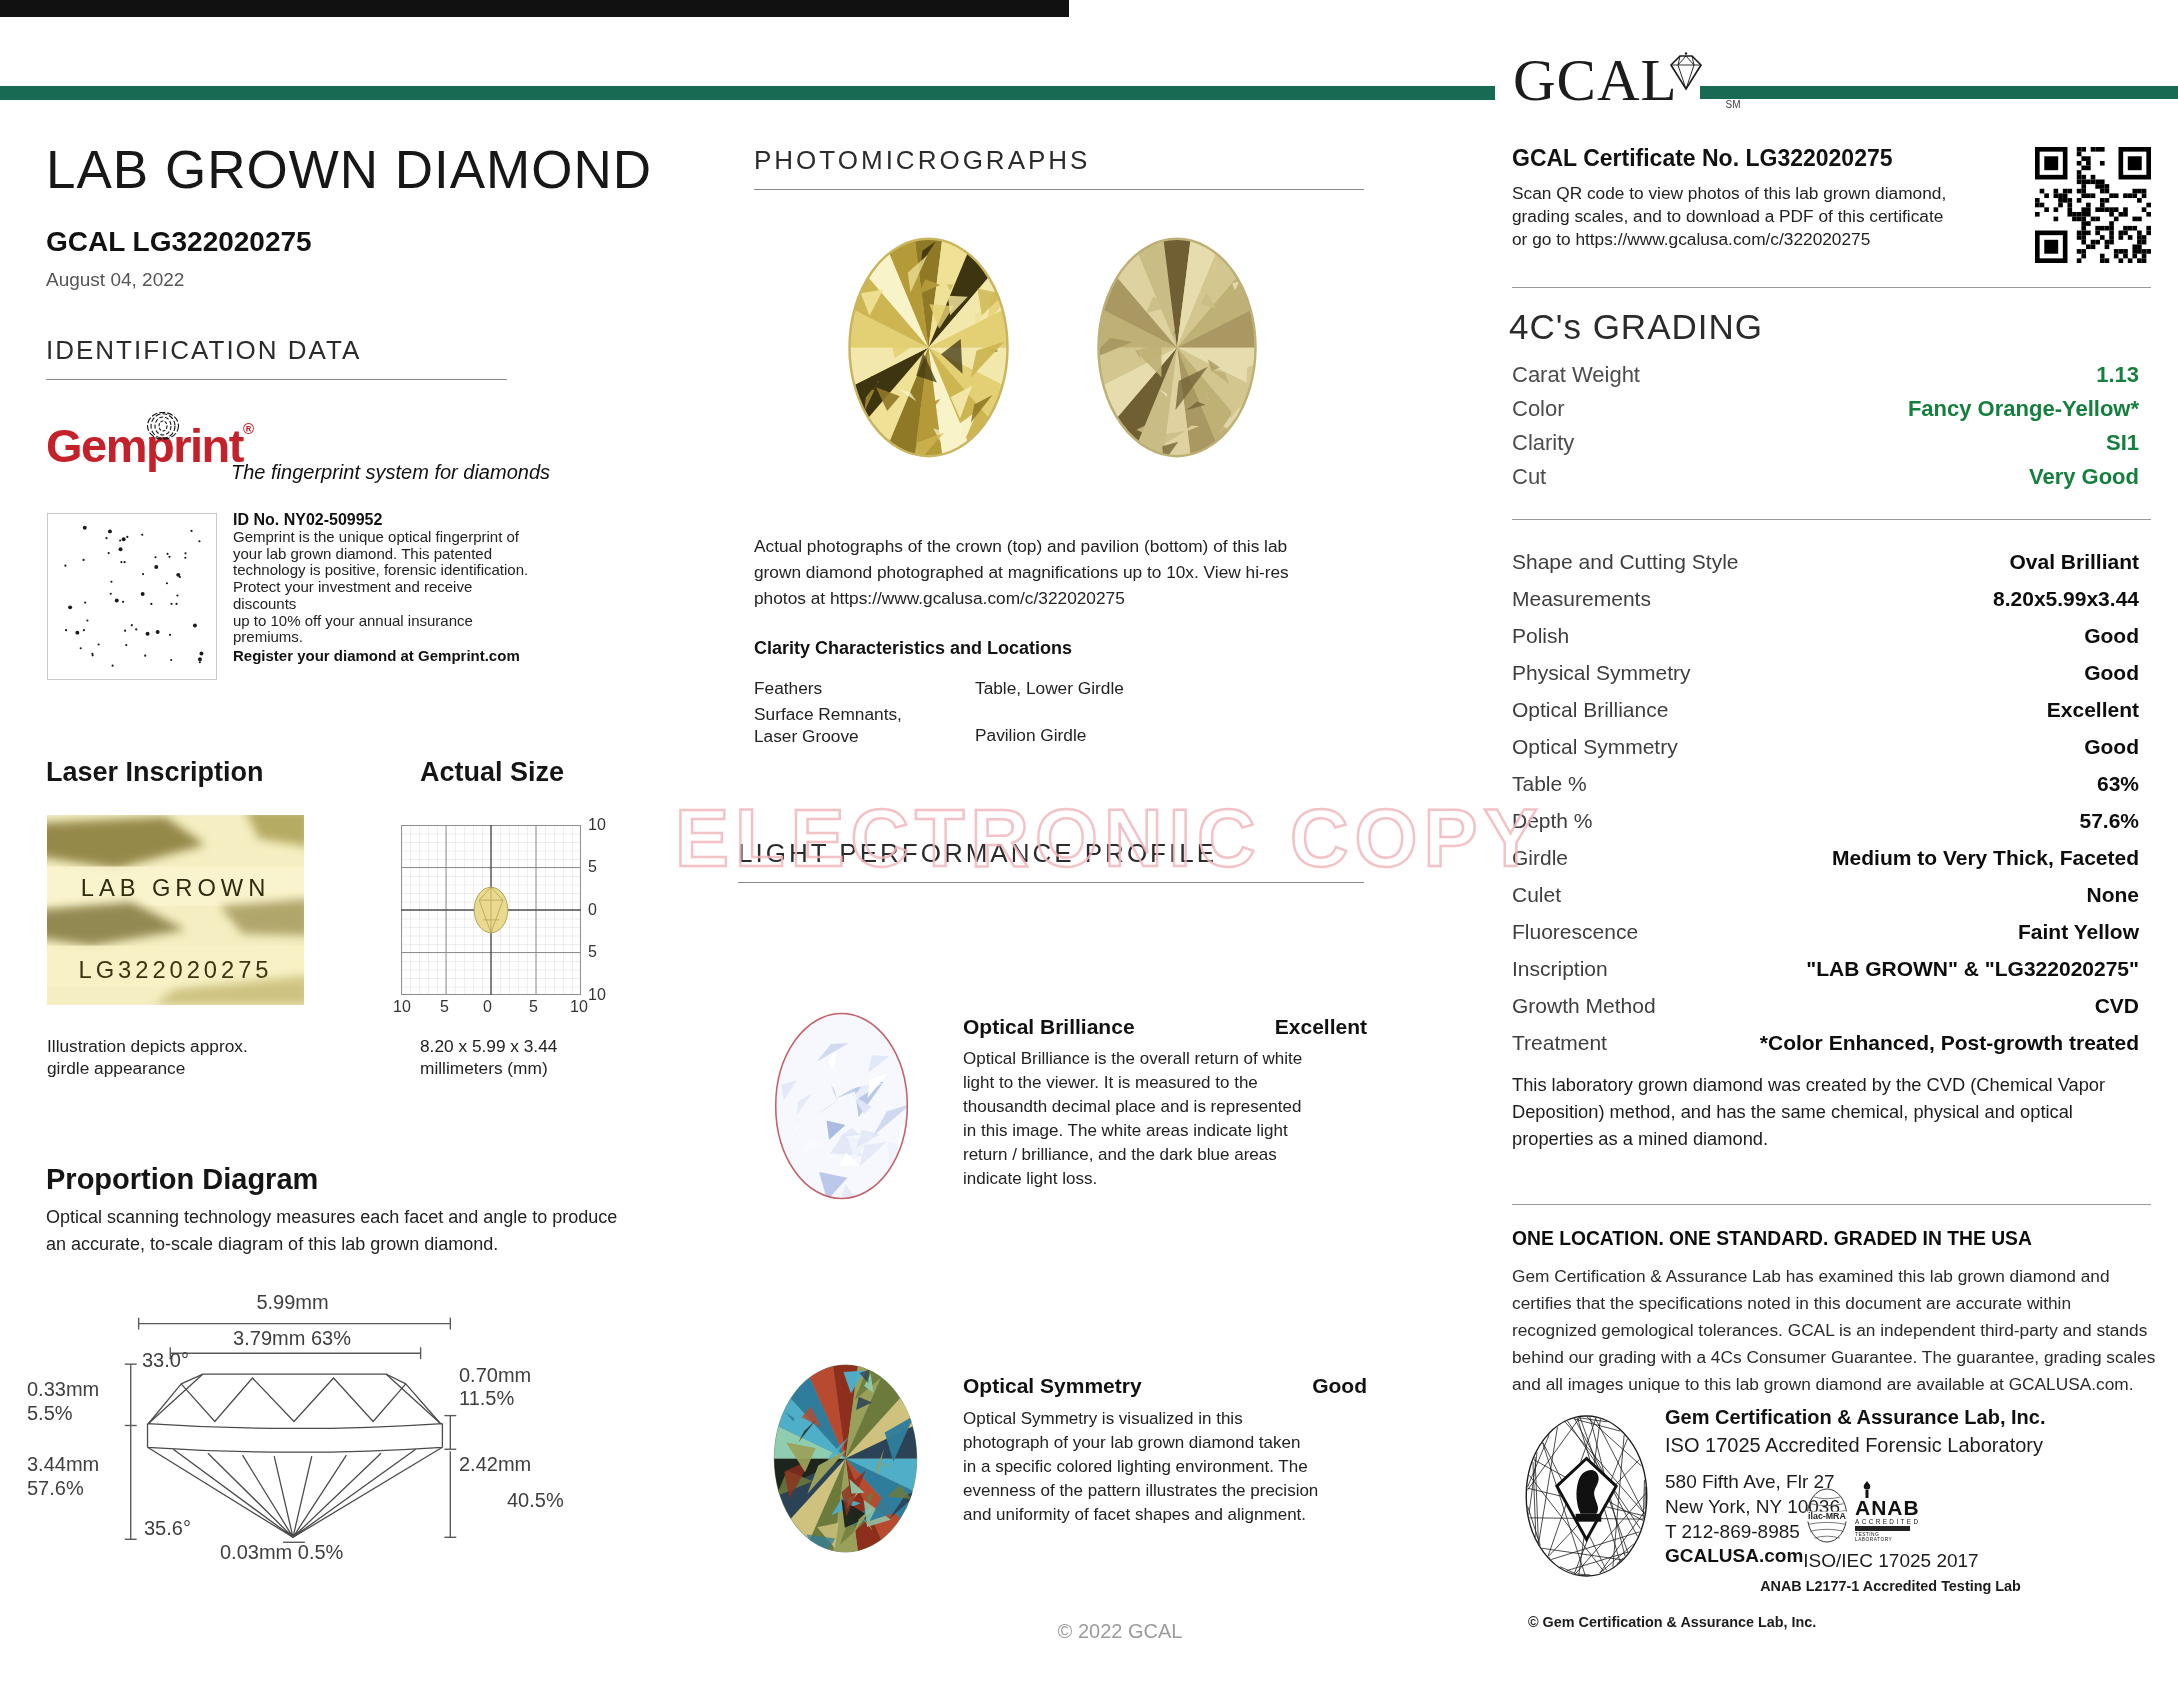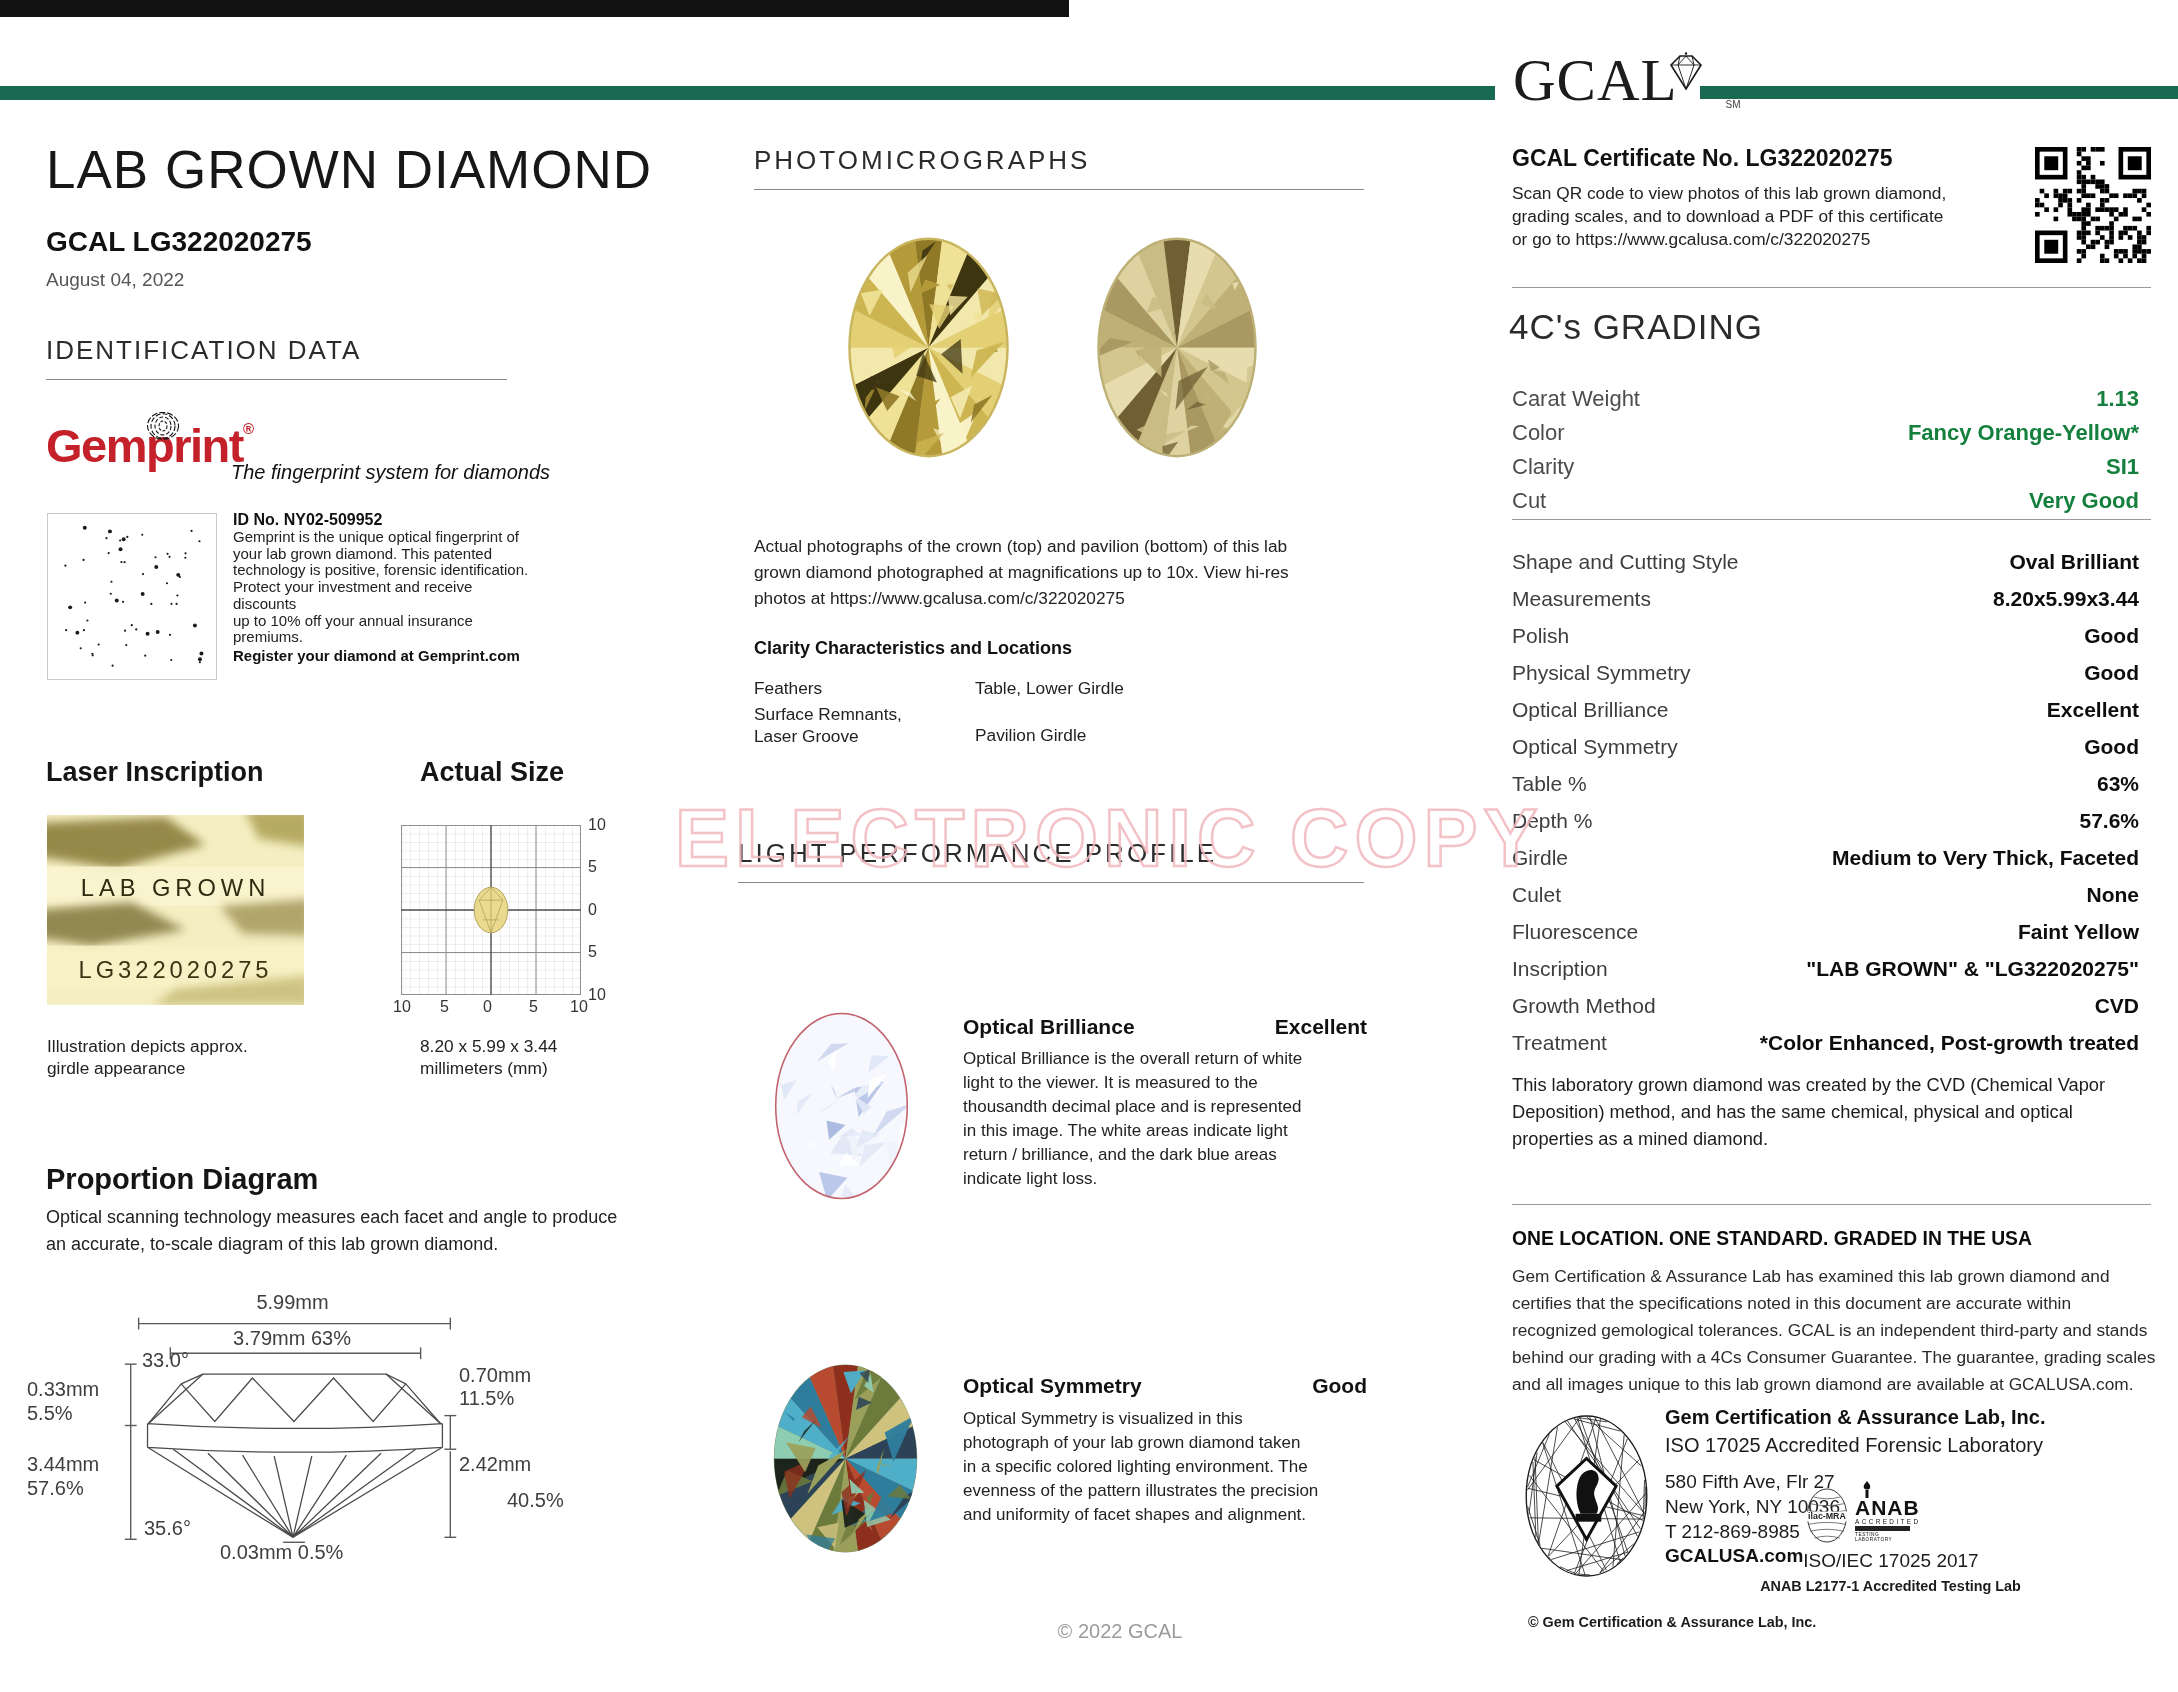--- a/index.html
+++ b/index.html
@@ -705,21 +705,21 @@
       <rect x="70.20" y="112.32" width="4.68" height="4.68" fill="#000"></rect>
       <rect x="84.24" y="112.32" width="4.68" height="4.68" fill="#000"></rect>
       <rect x="93.60" y="112.32" width="4.68" height="4.68" fill="#000"></rect>
       <rect x="102.96" y="112.32" width="4.68" height="4.68" fill="#000"></rect>
       <rect x="107.64" y="112.32" width="4.68" height="4.68" fill="#000"></rect>
     </svg>
 
   <div class="abs hr" style="left:1512px;top:287px;width:639px;"></div>
   <div class="abs gc-head" style="left:1509px;top:307px;">4C's GRADING</div>
 
-  <div class="abs grid-table fourcs" style="left:1512px;top:362px;width:627px;margin-top:24px;">
+  <div class="abs grid-table fourcs" style="left:1512px;top:362px;width:627px;">
     <div class="row">
         <span class="lbl">Carat Weight</span>
         <span class="val">1.13</span>
       </div>
     <div class="row">
         <span class="lbl">Color</span>
         <span class="val">Fancy Orange-Yellow*</span>
       </div>
     <div class="row">
         <span class="lbl">Clarity</span>

